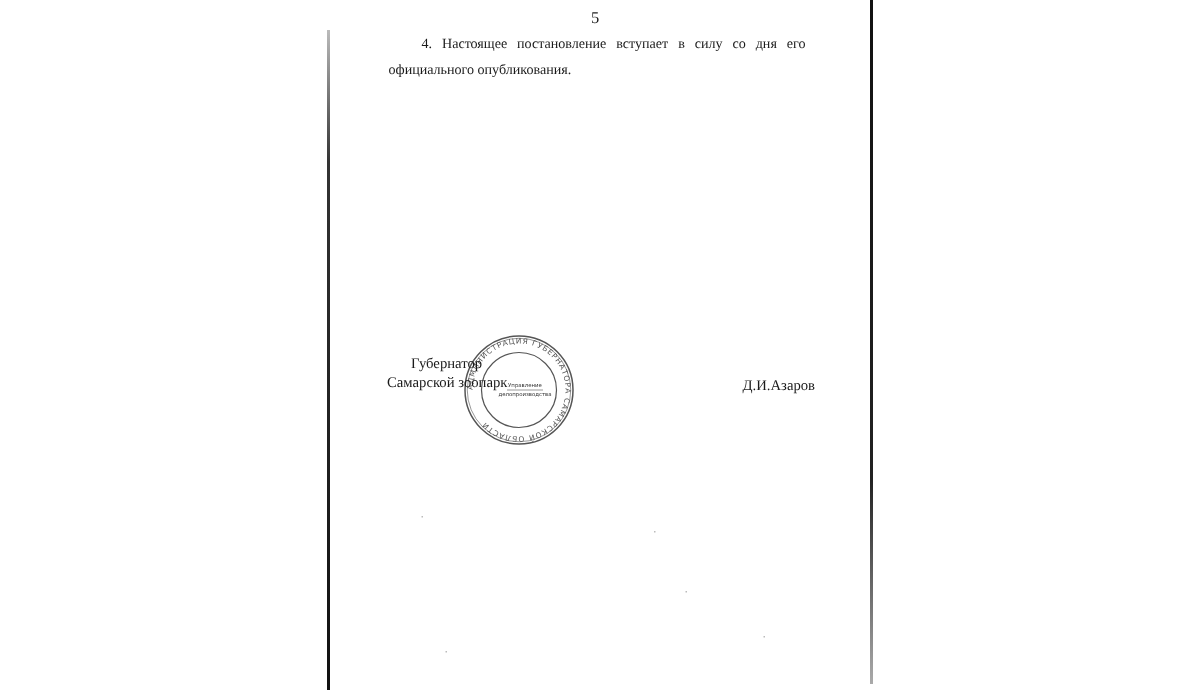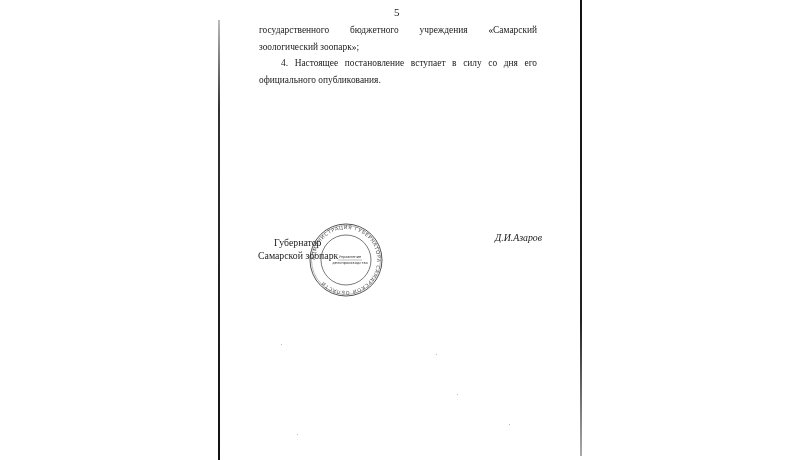--- a/index.html
+++ b/index.html
@@ -13,36 +13,35 @@
   .edge.left { left: 218px; top: 20px; height: 440px; background: linear-gradient(#bbb 0%, #333 20%, #111 100%); }
   .edge.right { left: 580px; top: 0; height: 456px; background: linear-gradient(#111 0%, #222 70%, #aaa 100%); }
   .page-number { position: absolute; left: 394px; top: 6px; font-size: 11px; }
   .body-text {
     position: absolute; left: 259px; top: 22px; width: 278px;
     font-size: 9.4px; line-height: 16.6px;
   }
   .para { margin: 0; text-align: justify; text-align-last: left; }
   .para.indent { text-indent: 22px; }
   .signature-block { position: absolute; left: 258px; top: 236px; font-size: 9.8px; line-height: 13px; }
-  .signature-name { position: absolute; left: 495px; top: 232px; font-size: 9.8px; font-style: italic; }
+  .signature-name { position: absolute; left: 495px; top: 252px; font-size: 9.8px; }
   .seal {
     position: absolute; left: 308px; top: 222px; width: 76px; height: 76px;
   }
   .scan-dot { position: absolute; width: 1px; height: 1px; background: #bbb; }
 </style>
 </head>
 <body>
 
 <div class="edge left"></div>
 <div class="edge right"></div>
 
 <div class="page-number">5</div>
 
 <div class="body-text">
-  <p class="para">государственного бюджетного учреждения «Самарский зоологический зоопарк»;</p>
   <p class="para indent">4. Настоящее постановление вступает в силу со дня его официального опубликования.</p>
 </div>
 
 <svg class="seal" viewBox="0 0 76 76">
   <defs>
     <path id="sealArc" d="M38,38 m-31,0 a31,31 0 1,1 62,0 a31,31 0 1,1 -62,0"></path>
   </defs>
   <circle cx="38" cy="38" r="36" fill="none" stroke="#555" stroke-width="1"></circle>
   <circle cx="38" cy="38" r="34.5" fill="none" stroke="#777" stroke-width="0.5"></circle>
   <circle cx="38" cy="38" r="25" fill="none" stroke="#555" stroke-width="0.8"></circle>

